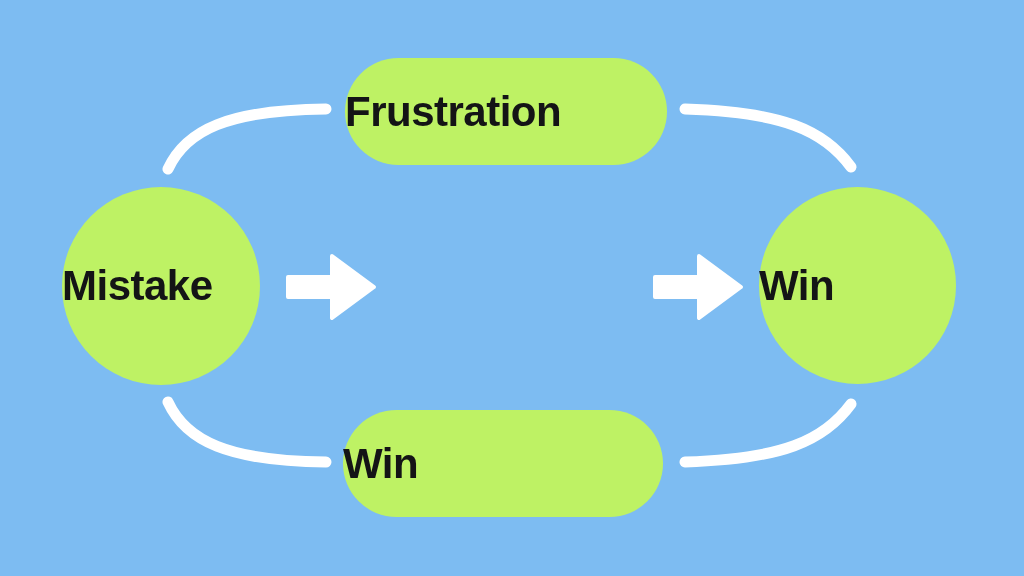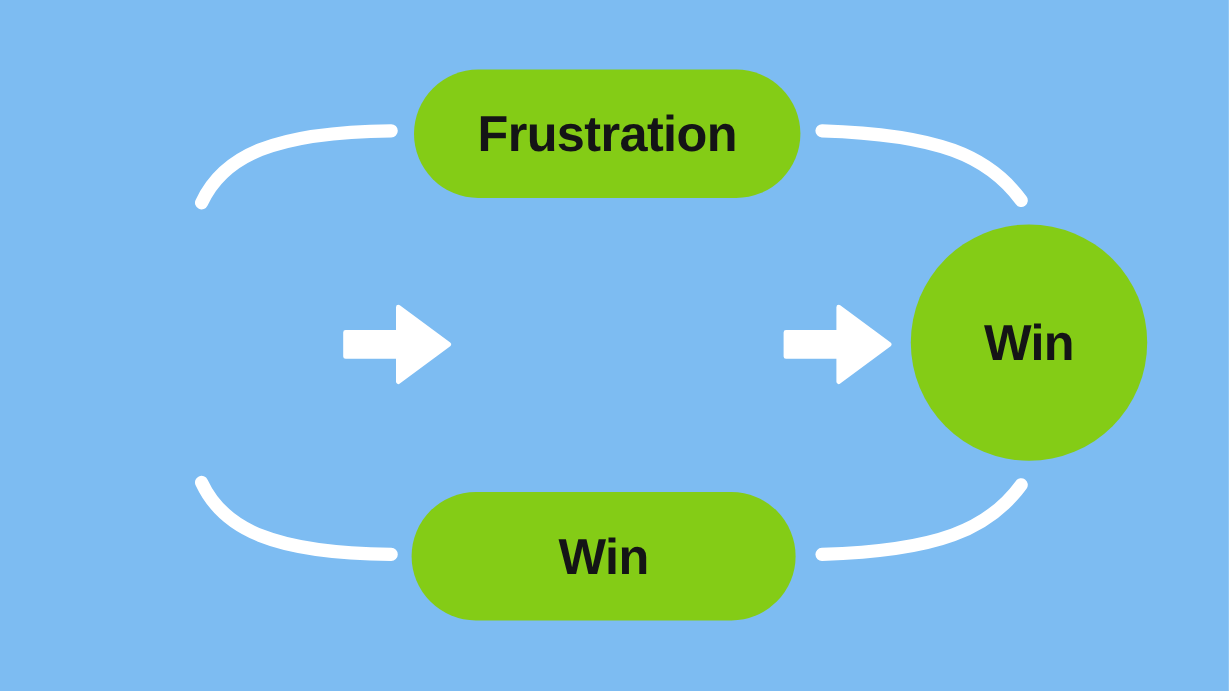--- a/index.html
+++ b/index.html
@@ -10,22 +10,22 @@
   .stage {
     position: relative;
     width: 1024px; height: 576px;
     background: #7DBCF2;
   }
   .layer {
     position: absolute; left: 0; top: 0; width: 1024px; height: 576px;
   }
   .node {
     position: absolute;
-    background: #84cc16;
-    display: flex; align-items: center; justify-content: center;
+    background: #bef264;
+    display: flex; align-items: center; justify-content: flex-start;
     color: #141416;
     font-weight: 700;
     font-size: 42px;
     letter-spacing: -0.5px;
   }
   .circle { border-radius: 50%; }
   .pill-frustration { left: 345px; top: 58px;  width: 322px; height: 107px; border-radius: 54px; }
   .pill-solution    { left: 388px; top: 227px; width: 236px; height: 118px; border-radius: 59px; }
   .pill-win         { left: 343px; top: 410px; width: 320px; height: 107px; border-radius: 54px; }
   .circle-mistake   { left: 62px;  top: 187px; width: 198px; height: 198px; }
@@ -43,20 +43,23 @@
     <path class="conn" d="M 168 169 C 186 130 228 110 326 109"></path>
     <path class="conn" d="M 685 109 C 782 112 824 130 851 167"></path>
 
     <path class="conn" d="M 168 402 C 186 441 228 461 326 462"></path>
     <path class="conn" d="M 685 462 C 782 459 824 441 851 404"></path>
 
     <polygon class="block-arrow" points="288,277 332,277 332,256 374,287 332,318 332,297 288,297"></polygon>
     <polygon class="block-arrow" points="655,277 699,277 699,256 741,287 699,318 699,297 655,297"></polygon>
   </svg>
 
+  <div class="node circle circle-mistake">
+    <span>Mistake</span>
+  </div>
 
   <div class="node pill-frustration">
     <span>Frustration</span>
   </div>
 
 
   <div class="node pill-win">
     <span>Win</span>
   </div>
 

